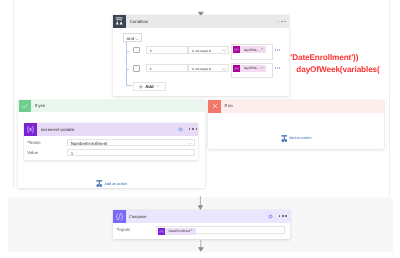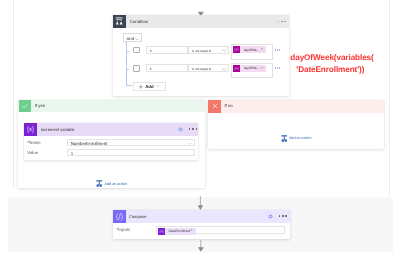--- a/index.html
+++ b/index.html
@@ -183,22 +183,22 @@
           <rect x="0.6" y="5.0" width="10.8" height="2.0" fill="#6d6b69"></rect>
         </svg>
       <span class="lbl">Add</span>
       <svg width="3.6" height="2.4" viewBox="0 0 16 10">
           <path d="M1.8 2.4 L8 8 L14.2 2.4" stroke="#8a8886" stroke-width="1.7" fill="none" stroke-linecap="round" stroke-linejoin="round"></path>
         </svg>
     </div>
   </div>
 
   <div class="anno">
+    <div>'DateEnrollment'))</div>
     <div>dayOfWeek(variables(</div>
-    <div>'DateEnrollment'))</div>
   </div>
 
   <div class="card" id="yes">
     <div class="bhead" style="background:#eaf7ef;">
       <div class="bico" style="background:#6fce8d;">
         <svg width="8" height="8" viewBox="0 0 16 16">
             <path d="M2.6 8.2l3.4 3.4 7.4-7.4" stroke="#fff" stroke-width="1.2" fill="none"></path>
           </svg>
       </div>
       <div class="btxt" style="left:16.7px;">If yes</div>

